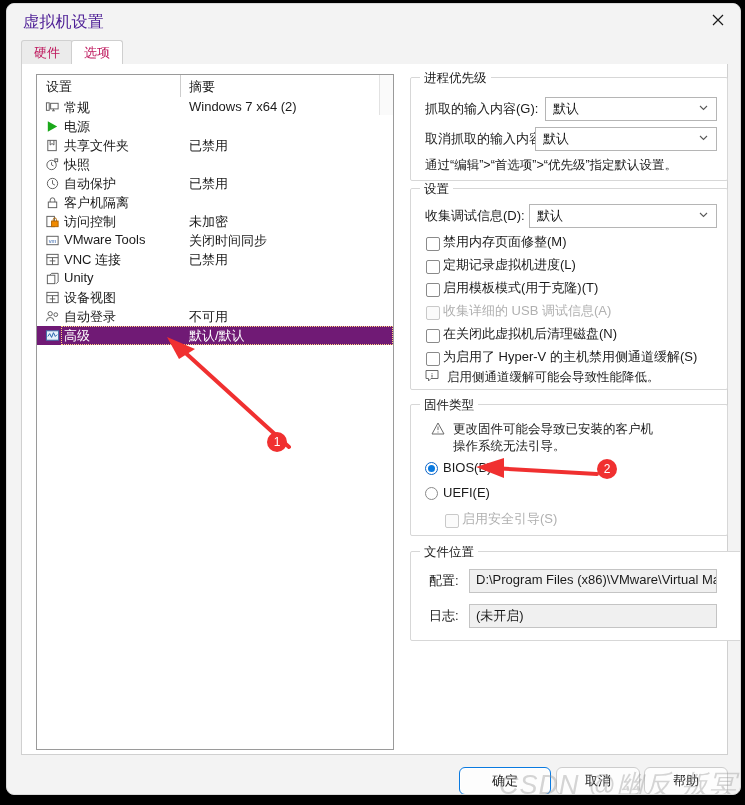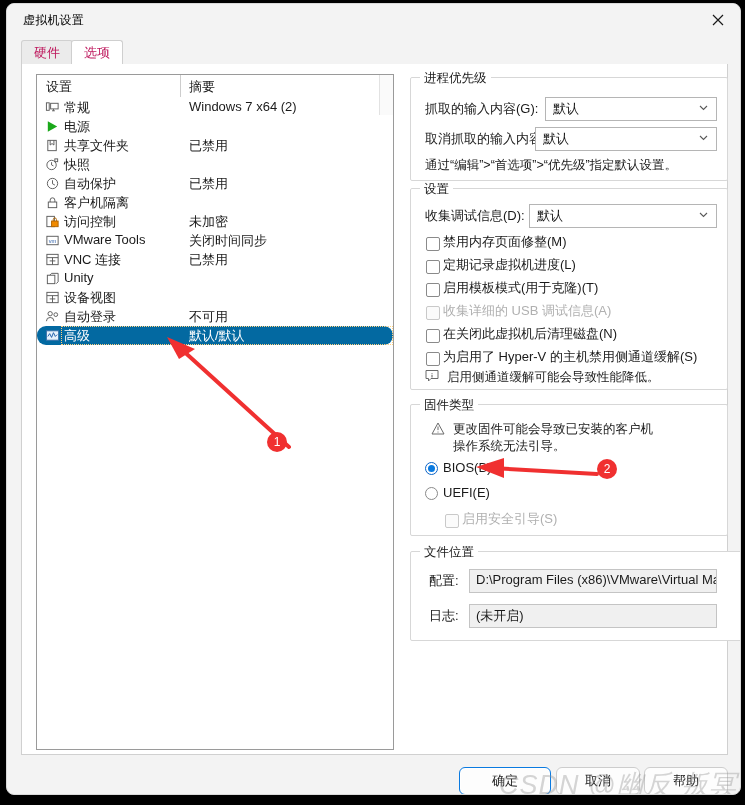--- a/index.html
+++ b/index.html
@@ -15,21 +15,21 @@
     background:#f3f3f3;border:1px solid #d9d9d9;border-radius:8px;
     box-shadow:0 2px 10px rgba(0,0,0,.35);
     overflow:hidden;
   }
   
   .titlebar{
     position:absolute;left:0;top:0;width:733px;height:34px;
     background:#f3f3f3;
   }
   .title-text{
-    position:absolute;left:16px;top:8px;font-size:12px;color:#000000;
+    position:absolute;left:16px;top:8px;font-size:16px;color:#4c1d95;
     letter-spacing:.2px;
   }
   .close-btn{
     position:absolute;right:0;top:0;width:44px;height:32px;
     display:flex;align-items:center;justify-content:center;cursor:default;
   }
   .close-btn svg{display:block;}
   
   .tabstrip{
     position:absolute;left:0;top:34px;width:733px;height:26px;
@@ -63,21 +63,21 @@
   .lb-head .h2{position:absolute;left:152px;top:3px;font-size:13px;}
   .lb-head .sep{position:absolute;left:143px;top:0;width:1px;height:22px;background:#cdcdcd;}
   .lb-scroll{position:absolute;right:0;top:0;width:13px;height:40px;background:#fafafa;border-left:1px solid #e2e2e2;}
   .row{
     position:absolute;left:0;width:356px;height:19px;
     display:block;
   }
   .row .ico{position:absolute;left:8px;top:2px;width:15px;height:15px;}
   .row .nm{position:absolute;left:27px;top:1px;font-size:13px;white-space:nowrap;}
   .row .sm{position:absolute;left:152px;top:1px;font-size:13px;white-space:nowrap;}
-  .row.sel{background:#0369a1;border-radius:9px;}
+  .row.sel{background:#701a75;}
   .row.sel .nm,.row.sel .sm{color:#fff;}
   .row.sel .selbox{
     position:absolute;left:24px;top:0;width:332px;height:19px;
     outline:1px dotted #ffd27f;outline-offset:-1px;
   }
   
   .group{
     position:absolute;border:1px solid #d7d7d7;border-radius:2px;background:#ffffff;
   }
   .group > .gl{

